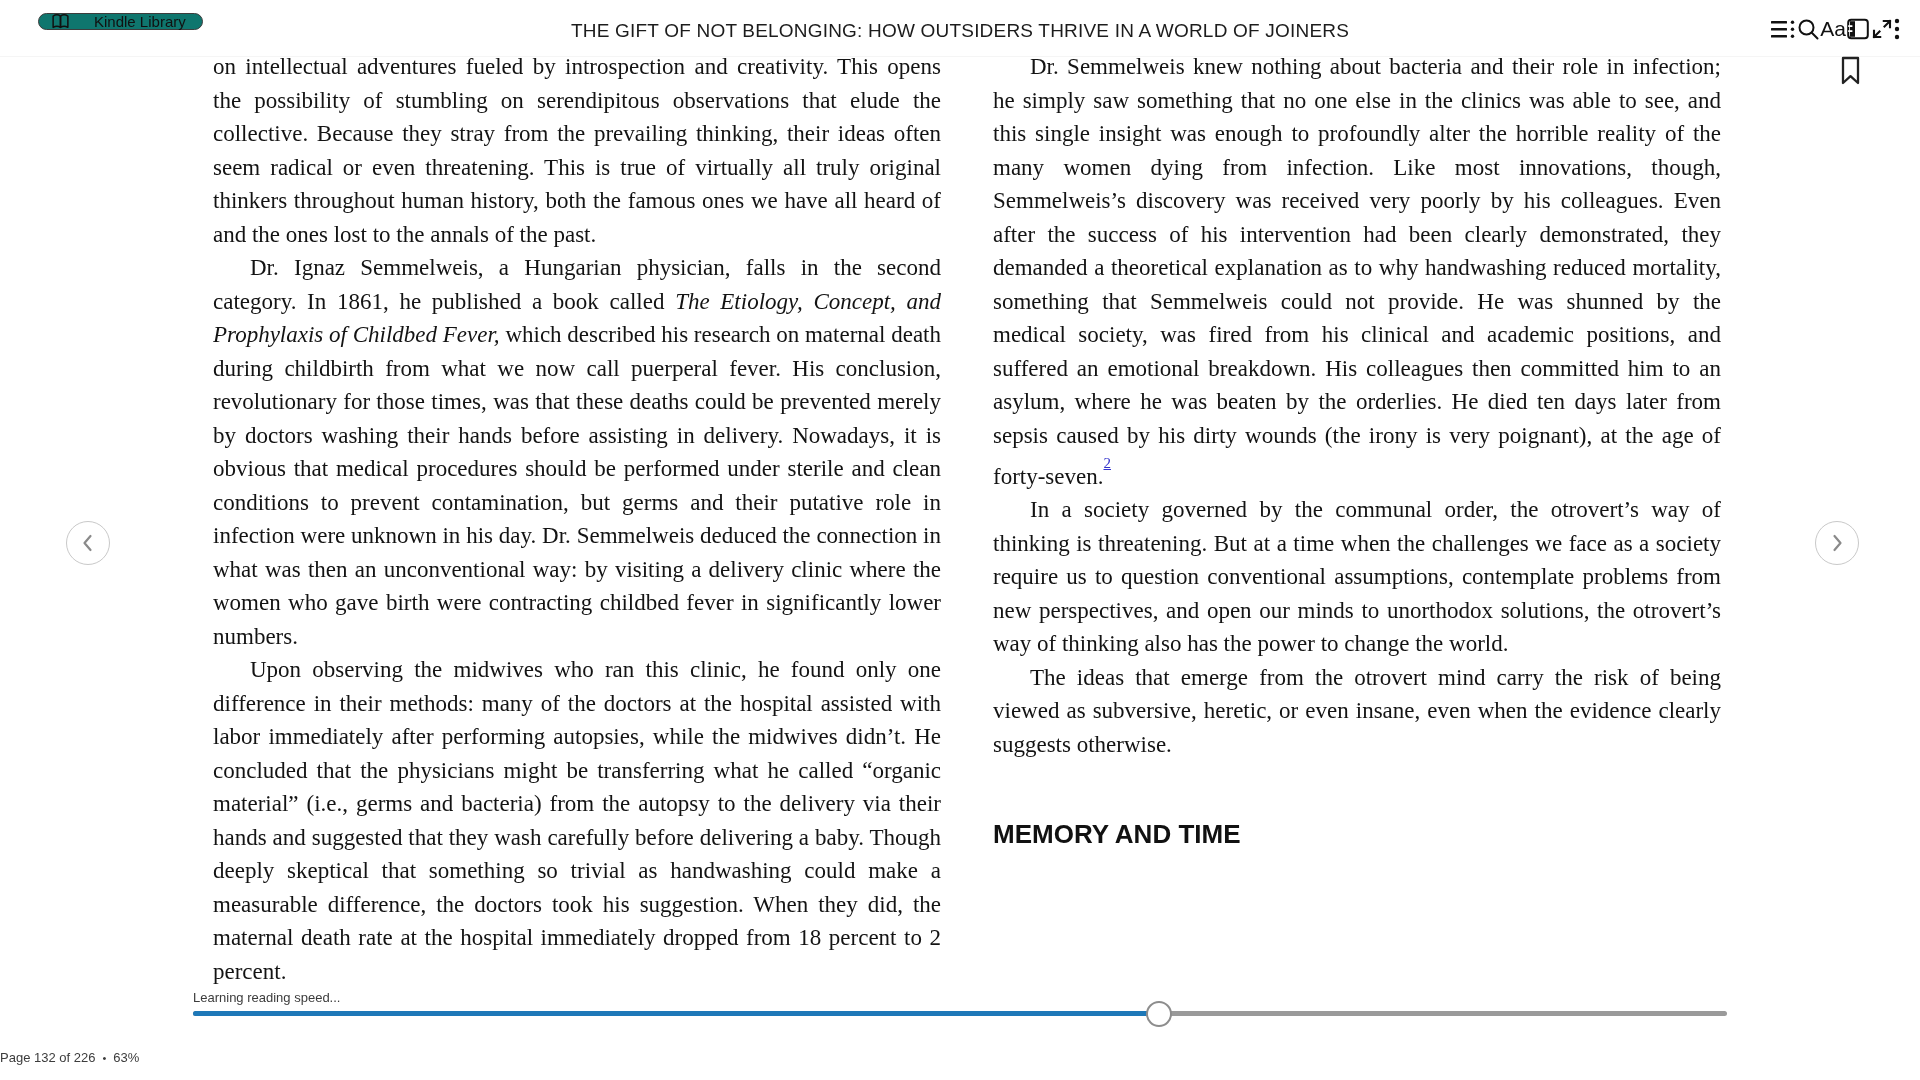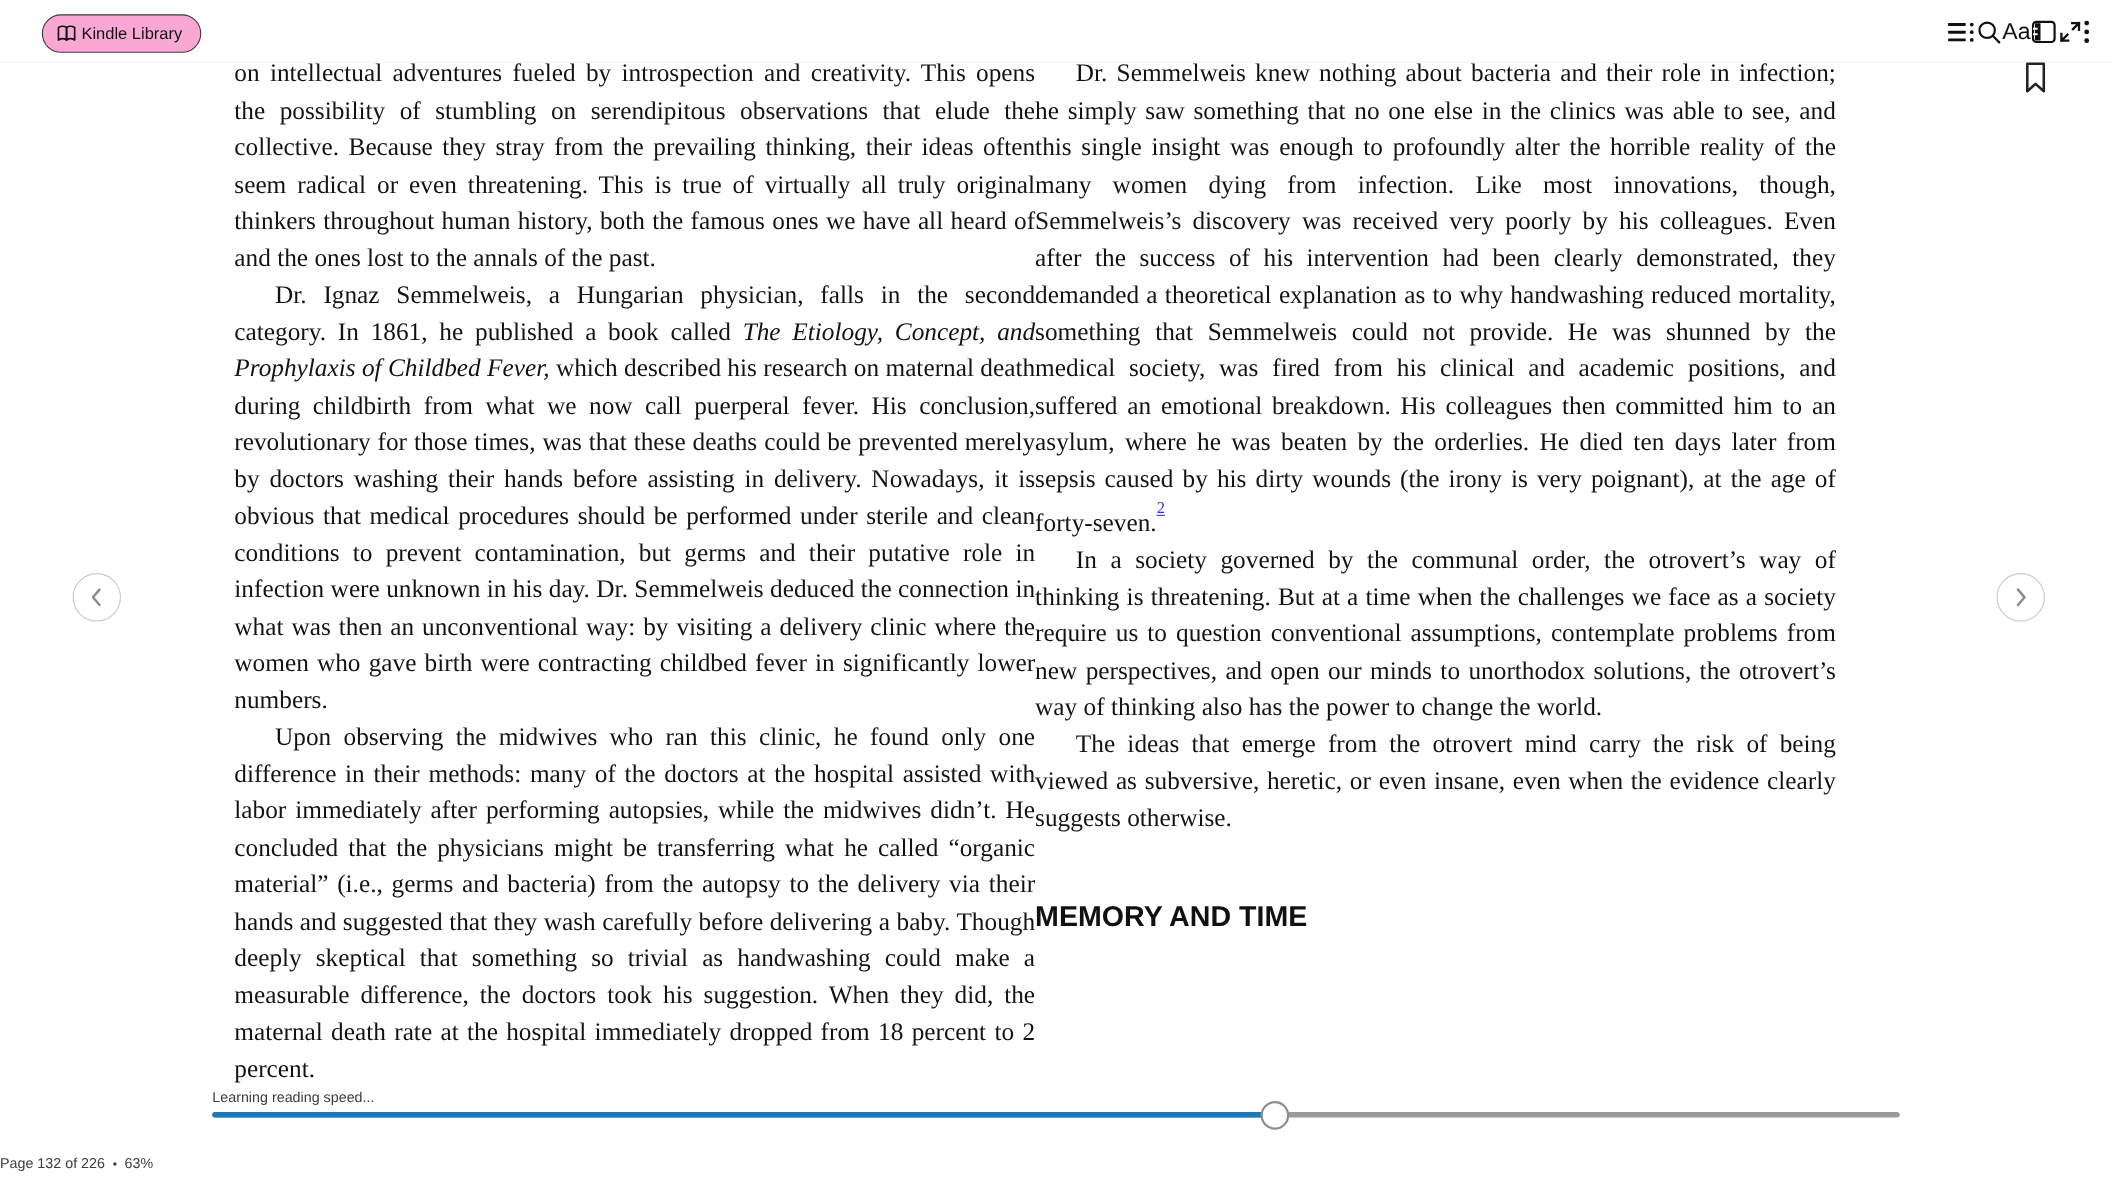--- a/index.html
+++ b/index.html
@@ -5,23 +5,23 @@
   * { box-sizing: border-box; margin: 0; padding: 0; }
   html, body { width: 1920px; height: 1080px; overflow: hidden; }
   body { position: relative; background: #ffffff; font-family: "Liberation Sans", sans-serif; }
 
   
   .header {
     position: absolute; top: 0; left: 0; width: 1920px; height: 57px;
     background: #fff; border-bottom: 1px solid #f5f5f5;
   }
   .library-btn {
-    position: absolute; left: 38px; top: 13px; height: 35px;
-    display: flex; align-items: center; gap: 4px; padding: 0 16px 0 12px;
-    border: 1.5px solid #3d3d3d; border-radius: 18px; background: #f9a8d4; cursor: pointer;
+    position: absolute; left: 38px; top: 13px; height: 17px;
+    display: flex; align-items: center; gap: 24px; padding: 0 16px 0 12px;
+    border: 1.5px solid #3d3d3d; border-radius: 18px; background: #0f766e; cursor: pointer;
   }
   .library-btn span { font-size: 15px; color: #111; }
   .book-title {
     position: absolute; left: 0; top: 20px; width: 100%;
     text-align: center; font-size: 19px; color: #1c1c1c; letter-spacing: 0.2px;
   }
   .toolbar-icons {
     position: absolute; right: 20px; top: 0; height: 57px;
     display: flex; align-items: center; 
   }
@@ -35,21 +35,21 @@
     position: absolute; width: 44px; height: 44px; border-radius: 50%;
     border: 1px solid #c9c9c9; background: #fff;
     display: flex; align-items: center; justify-content: center; cursor: pointer;
   }
   .nav-left  { left: 66px;  top: 521px; }
   .nav-right { left: 1815px; top: 521px; }
 
   
   .content {
     position: absolute; left: 213px; top: 50px; width: 1508px; height: 948px;
-    display: flex; overflow: hidden;
+    display: flex; gap: 52px; overflow: hidden;
     font-family: "Liberation Serif", serif; font-size: 23px; line-height: 33.5px; color: #131313;
   }
   .col { width: 728px; text-align: justify; }
   .col p { margin: 0; }
   .col p.indent { text-indent: 37px; }
   .col .italic { font-style: italic; }
   .section-heading {
     font-family: "Liberation Sans", sans-serif; font-weight: bold;
     font-size: 26px; line-height: 30px; letter-spacing: 0px; color: #111;
     margin: 58px 0 42px 0; text-align: left;
@@ -90,20 +90,21 @@
   <div class="library-btn">
     <span class="tool-icon">
       <svg width="19" height="17" viewBox="0 0 20 18" fill="none" stroke="#111" stroke-width="1.6" stroke-linejoin="round">
         <path d="M2.2 3.2 C4.8 1.6 7.6 1.6 10 3.2 V15.2 C7.6 13.6 4.8 13.6 2.2 15.2 Z"></path>
         <path d="M10 3.2 C12.4 1.6 15.2 1.6 17.8 3.2 V15.2 C15.2 13.6 12.4 13.6 10 15.2 Z"></path>
       </svg>
     </span>
     <span>Kindle Library</span>
   </div>
 
+  <div class="book-title">THE GIFT OF NOT BELONGING: HOW OUTSIDERS THRIVE IN A WORLD OF JOINERS</div>
 
   <div class="toolbar-icons">
     <span class="tool-icon">
       <svg width="26" height="24" viewBox="0 0 26 24" fill="#111">
         <rect x="1" y="4" width="16" height="2.6" rx="0.5"></rect>
         <rect x="1" y="11" width="16" height="2.6" rx="0.5"></rect>
         <rect x="1" y="18" width="16" height="2.6" rx="0.5"></rect>
         <circle cx="22.5" cy="5.3" r="1.7"></circle>
         <circle cx="22.5" cy="12.3" r="1.7"></circle>
         <circle cx="22.5" cy="19.3" r="1.7"></circle>

